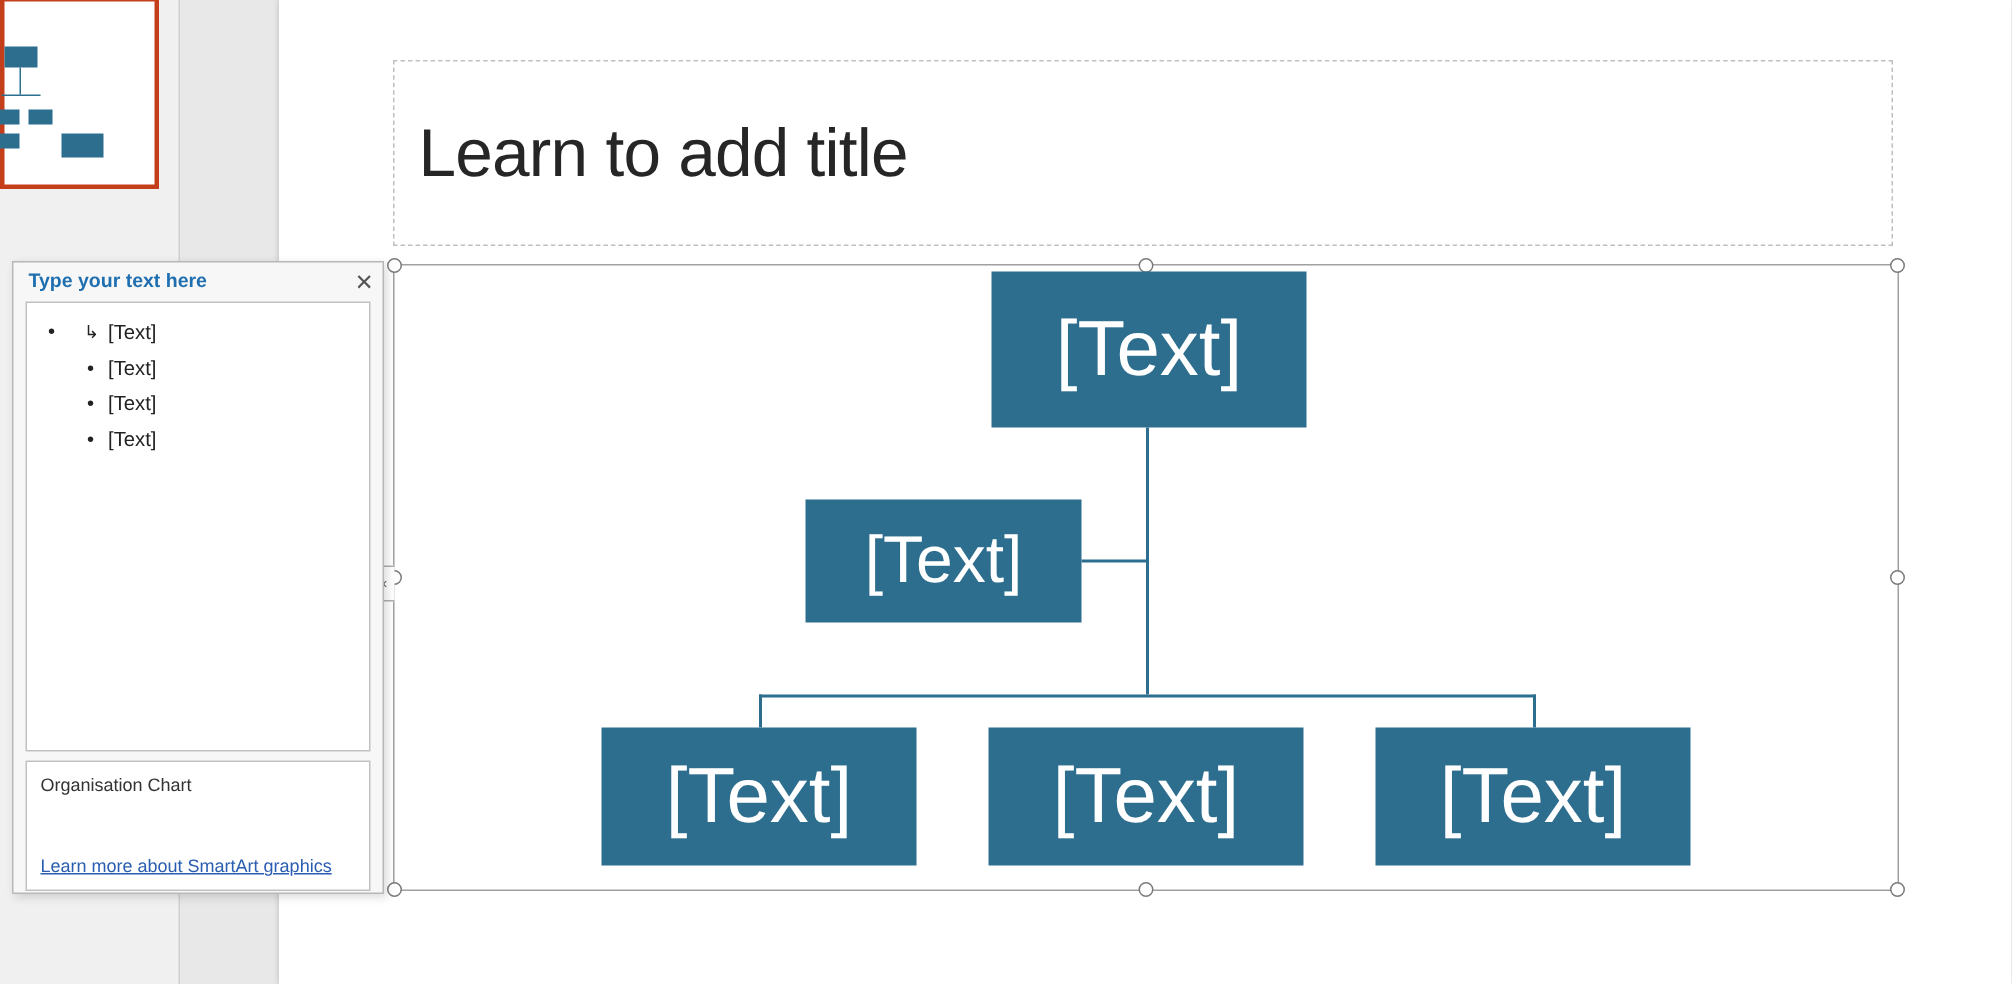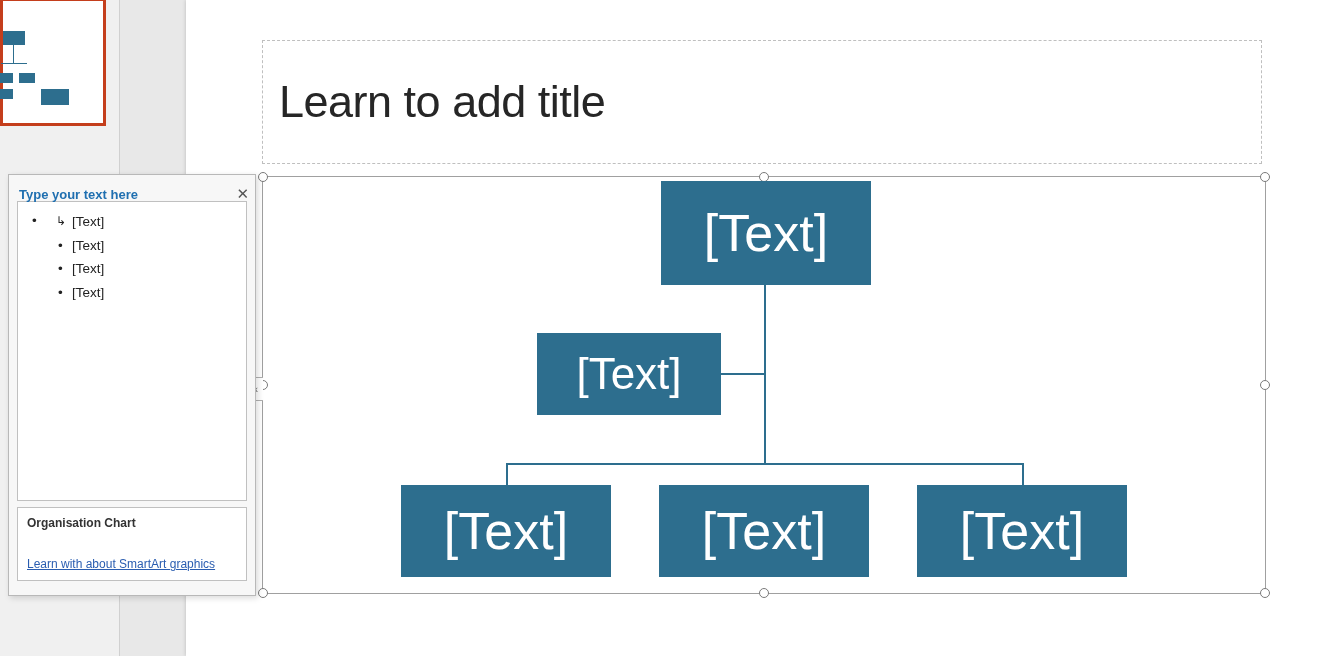--- a/index.html
+++ b/index.html
@@ -100,22 +100,22 @@
   .text-pane {
     position:absolute;
     left: 8px; top: 174px;
     width: 248px; height: 422px;
     background:#f7f7f7;
     border:1px solid #b8b8b8;
     box-shadow: 2px 2px 6px rgba(0,0,0,.15);
   }
   .text-pane-header {
     height: 24px;
-    display:flex; align-items:center; justify-content:space-between;
-    padding: 14px 6px 0 10px;
+    display:flex; justify-content:space-between;
+    padding: 4px 6px 0 10px;
     color:#1f6fb0;
     font-size:13px;
     font-weight:600;
   }
   .text-pane-header .close {
     color:#555; font-weight:normal; cursor:pointer; font-size:15px;
   }
   .text-pane-list {
     margin: 2px 8px 0 8px;
     height: 300px;
@@ -133,21 +133,21 @@
   
   .text-pane-desc {
     margin: 6px 8px 0 8px;
     background:#fff;
     border:1px solid #c0c0c0;
     padding: 7px 9px;
     font-size: 12px;
     color:#333;
     line-height:1.35;
   }
-  .text-pane-desc .t { font-weight:700; margin-bottom:3px; display:block; }
+  .text-pane-desc .t { font-weight:400; margin-bottom:16px; display:block; }
   .text-pane-desc a { color:#2a5db0; text-decoration:underline; font-size:12px; display:inline-block; margin-top:6px;}
 </style>
 </head>
 <body>
 
 <div class="thumbnails-col">
   <div class="thumbnail">
 
     <div class="thumb-box" style="left:0px; top:30px; width:22px; height:14px;"></div>
     <div class="thumb-line" style="left:10px; top:44px; width:1px; height:18px;"></div>
@@ -211,15 +211,15 @@
   <div class="text-pane-list">
     <div class="lvl1"><span></span></div>
     <div class="lvl2 assist"><span>[Text]</span></div>
     <div class="lvl2"><span>[Text]</span></div>
     <div class="lvl2"><span>[Text]</span></div>
     <div class="lvl2"><span>[Text]</span></div>
   </div>
   <div class="text-pane-desc">
     <span class="t">Organisation Chart</span>
     <br>
-    <a href="#">Learn with about SmartArt graphics</a>
+    <a href="#">Learn more about SmartArt graphics</a>
   </div>
 </div>
 
 </body></html>

